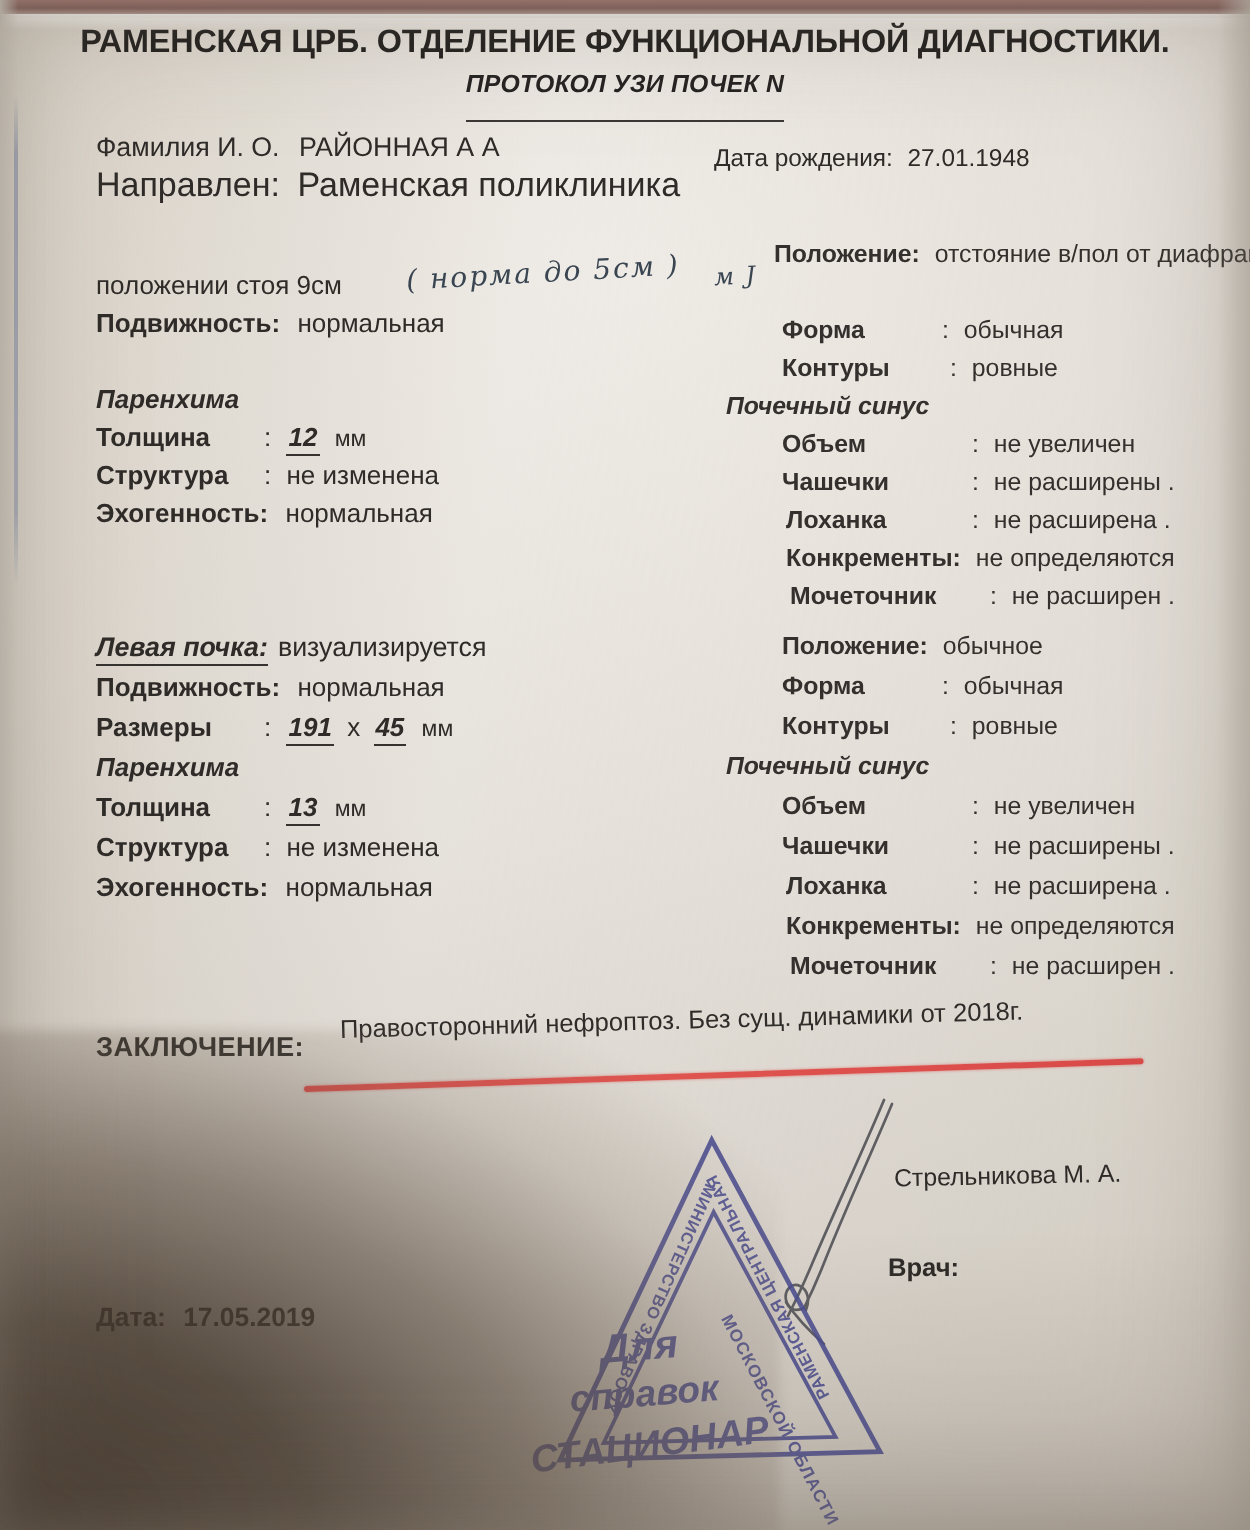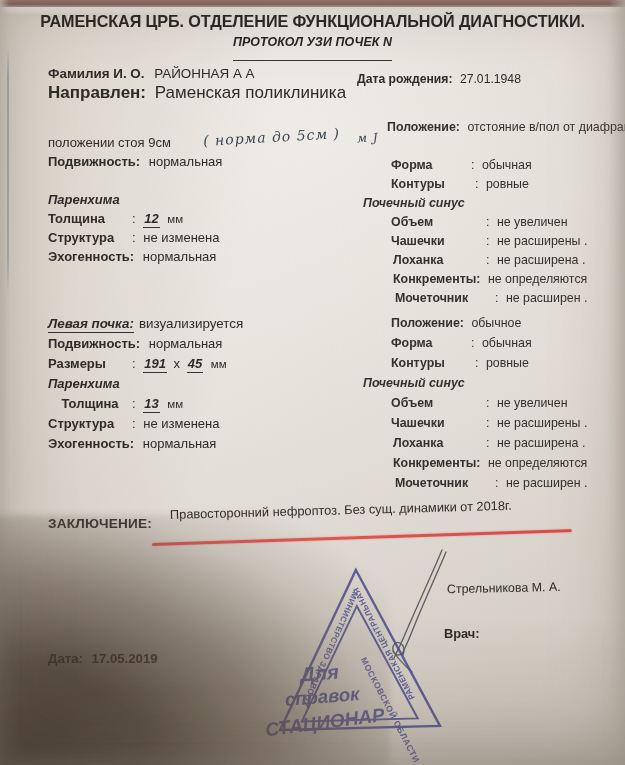--- a/index.html
+++ b/index.html
@@ -102,21 +102,21 @@
     font-weight: 700;
     font-style: italic;
     letter-spacing: .1px;
     color: #232120;
   }
   .subtitle span {
     border-bottom: 1.4px solid #3a3734;
     padding-bottom: 11px;
   }
 
-  .lbl-b { font-weight: 700; text-align: center; }
+  .lbl-b { font-weight: 400; text-align: center; }
   .lbl-i { font-style: italic; font-weight: 700; }
   .val   { font-weight: 400; }
 
   .fio    { top: 67px; left: 48px; font-size: 13.4px; }
   .birth  { top: 73px; left: 357px; font-size: 12.2px; }
   .napr   { top: 84px; left: 48px; font-size: 17px; }
 
   
   .sec-head {
     font-size: 13.4px;
@@ -296,21 +296,21 @@
       <span class="v" style="margin-left:5px;">нормальная</span>
     </div>
     <div class="t row" style="top:357px; left:48px;">
       <span class="k" style="width:84px;">Размеры</span><span class="v">:</span>
       <span class="num" style="margin-left:4px;">191</span>
       <span class="v" style="margin:0 3px;">х</span>
       <span class="num">45</span>
       <span class="v" style="font-size:11.5px;margin-left:4px;">мм</span>
     </div>
     <div class="t row lbl-i" style="top:377px; left:48px;">Паренхима</div>
-    <div class="t row" style="top:397px; left:48px;text-align:center;">
+    <div class="t row" style="top:397px; left:48px;">
       <span class="k" style="width:84px;">Толщина</span><span class="v">:</span>
       <span class="num" style="margin-left:4px;">13</span>
       <span class="v" style="font-size:11.5px;margin-left:4px;">мм</span>
     </div>
     <div class="t row" style="top:417px; left:48px;">
       <span class="k" style="width:84px;">Структура</span><span class="v">:</span>
       <span class="v" style="margin-left:4px;">не изменена</span>
     </div>
     <div class="t row" style="top:437px; left:48px;">
       <span class="k">Эхогенность:</span>

